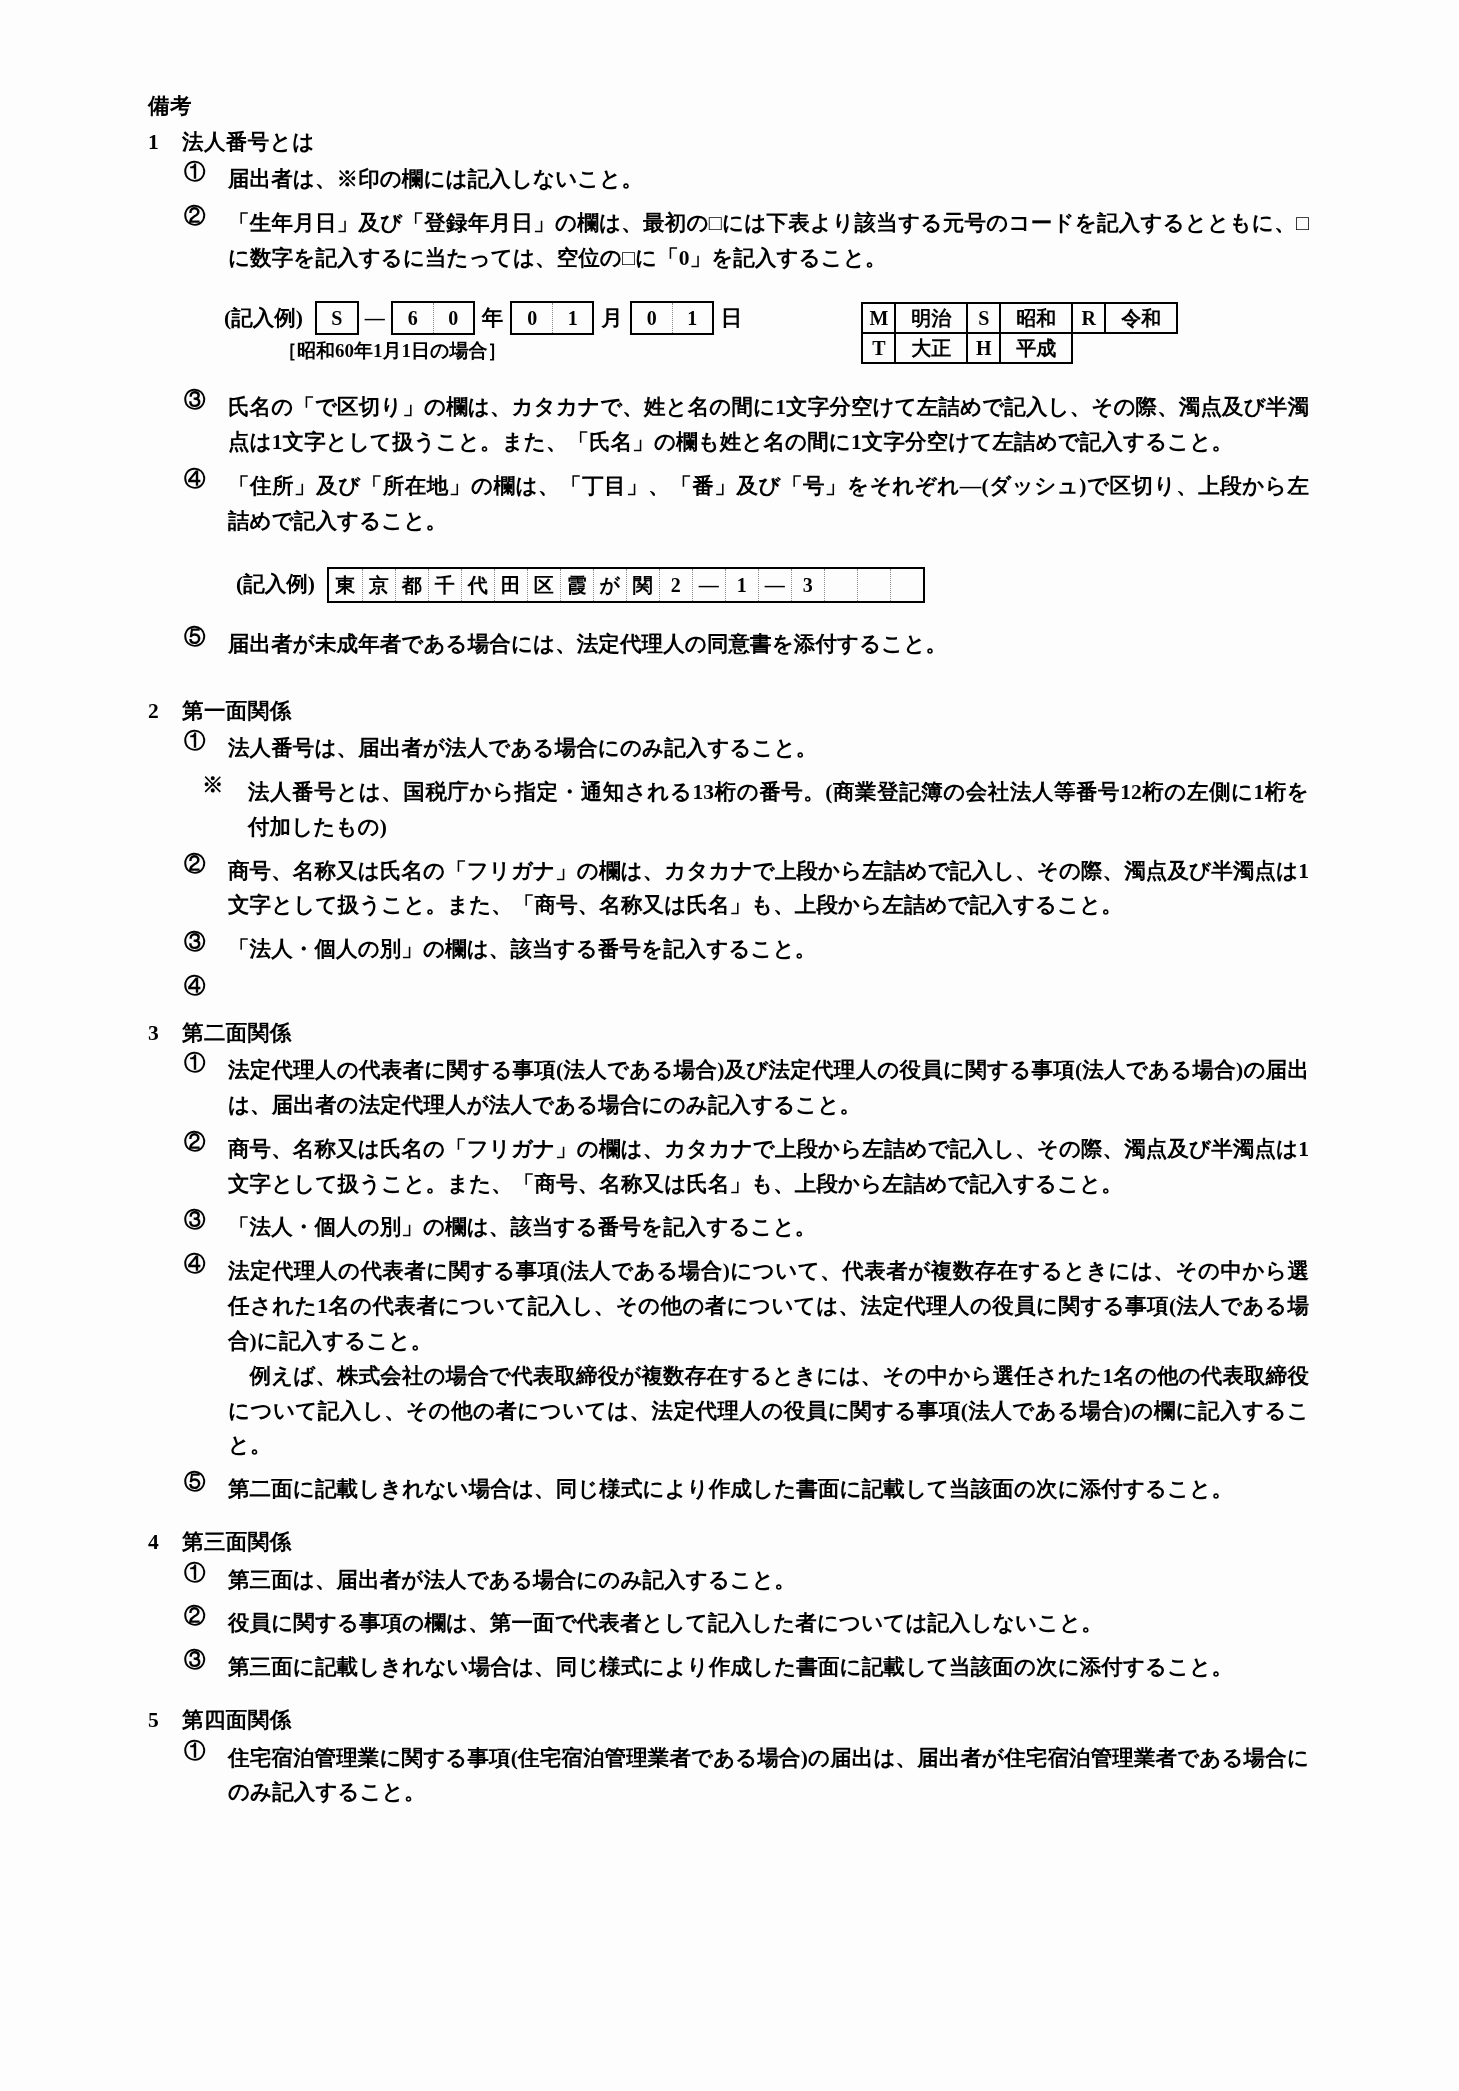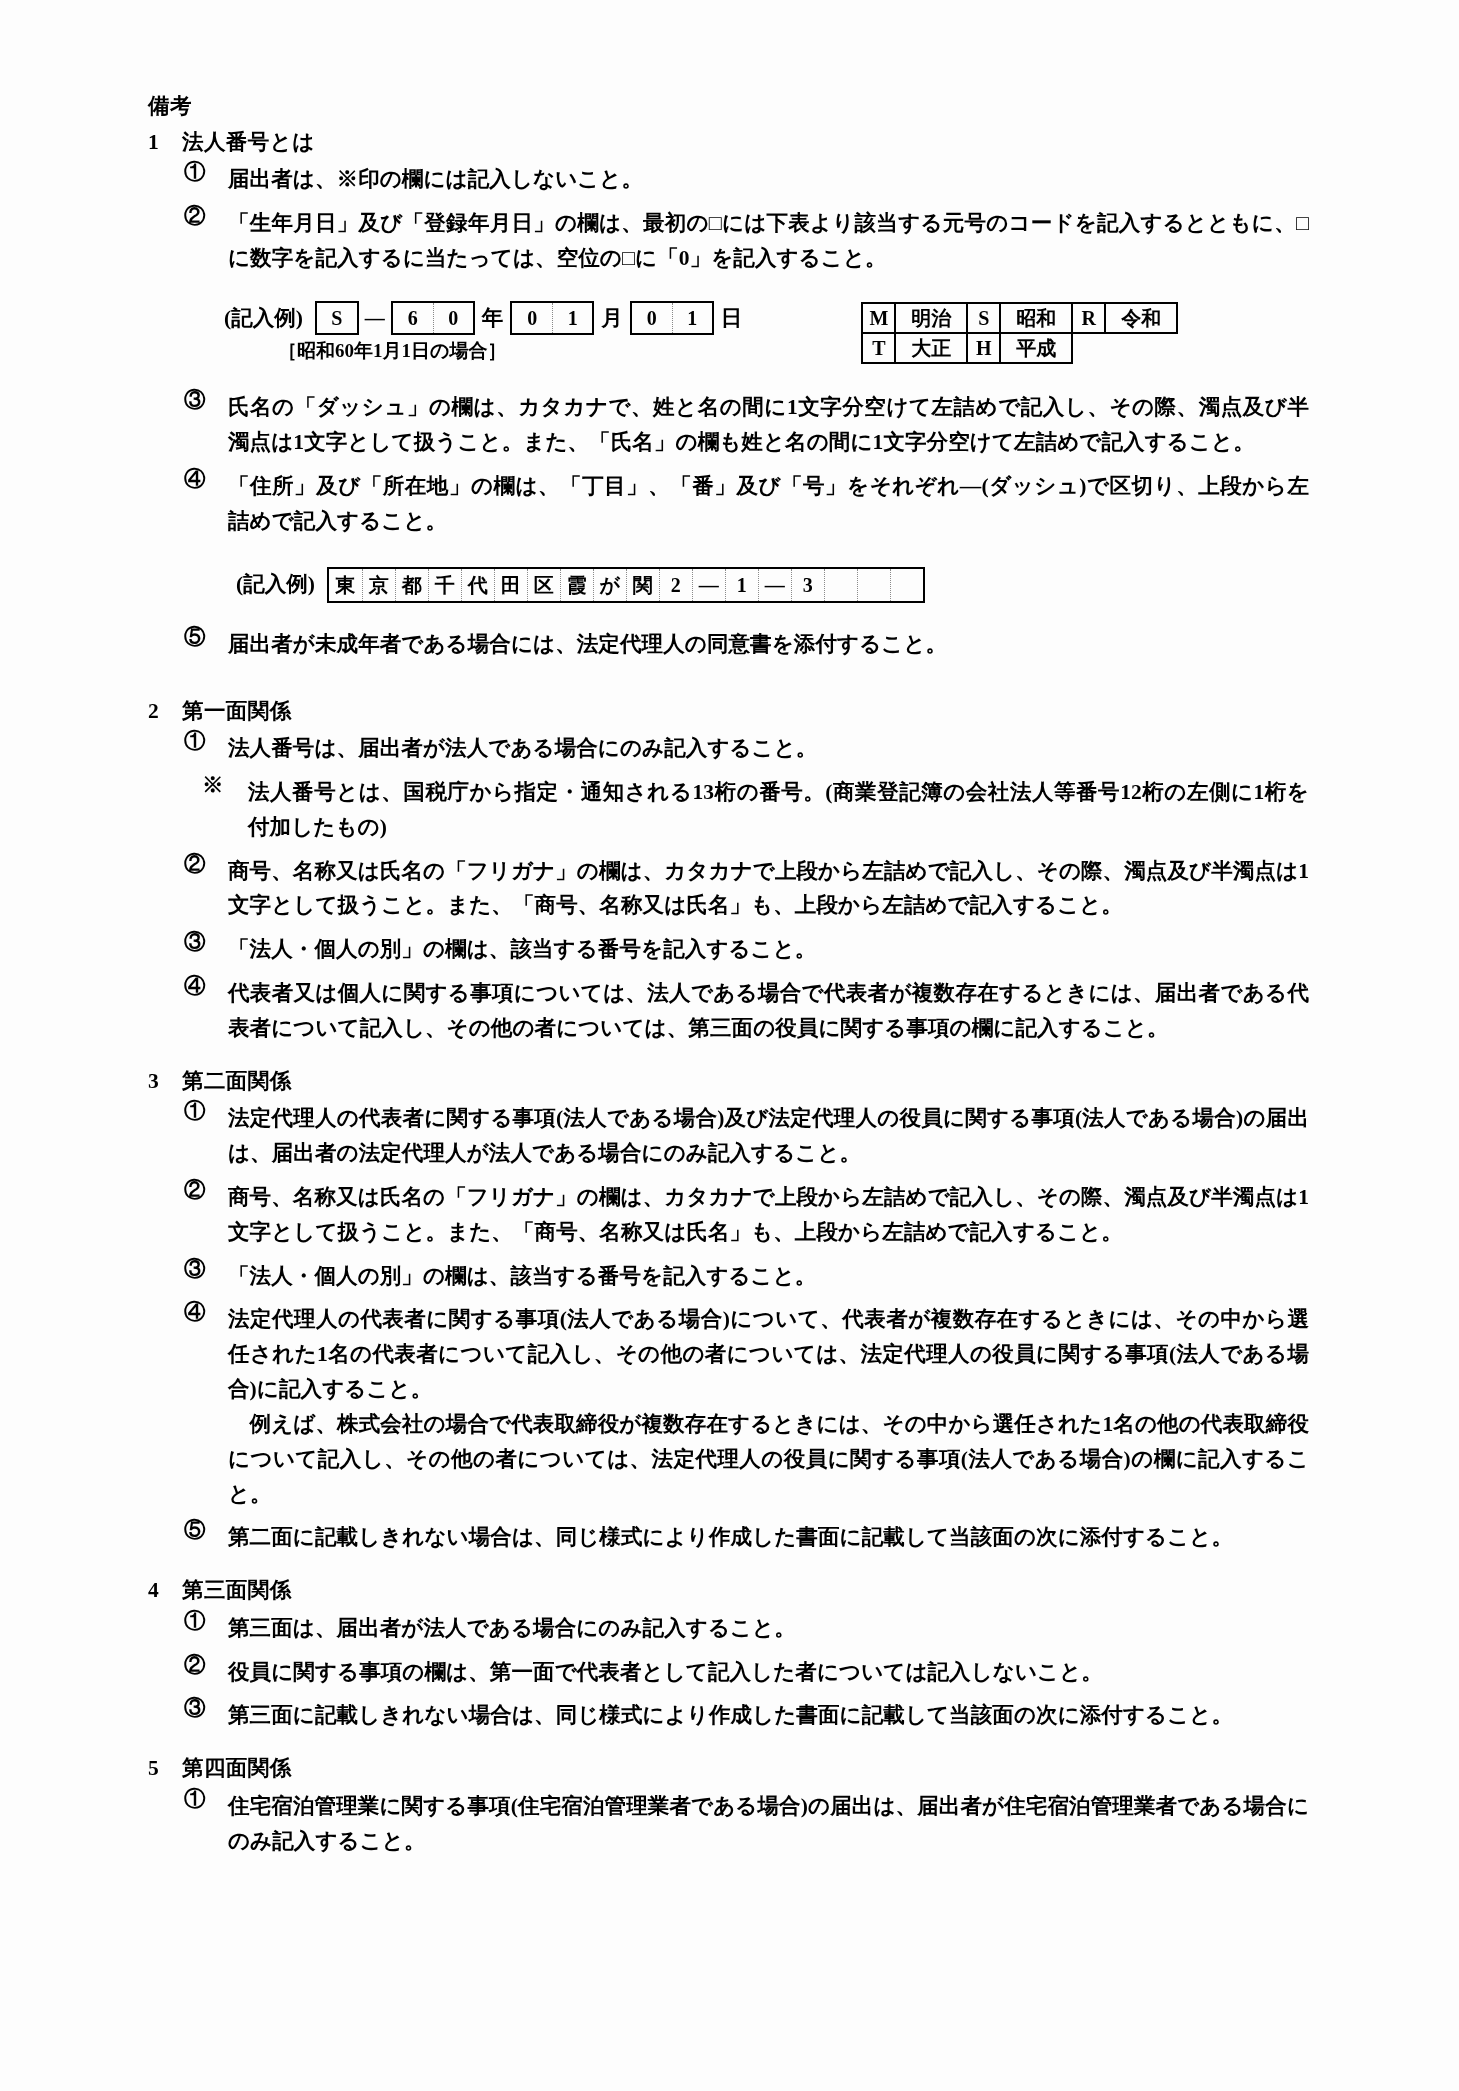--- a/index.html
+++ b/index.html
@@ -257,21 +257,21 @@
                 <td class="name blank"></td>
               </tr>
             </tbody>
           </table>
         </div>
       </div>
 
       <div class="item">
         <span class="item-mark">③</span>
         <div class="item-body">
-          <p>氏名の「ダッシュ」の欄は、カタカナで、姓と名の間に1文字分空けて左詰めで記入し、その際、濁点及び半濁点は1文字として扱うこと。また、「氏名」の欄も姓と名の間に1文字分空けて左詰めで記入すること。</p>
+          <p>氏名の「で区切り」の欄は、カタカナで、姓と名の間に1文字分空けて左詰めで記入し、その際、濁点及び半濁点は1文字として扱うこと。また、「氏名」の欄も姓と名の間に1文字分空けて左詰めで記入すること。</p>
         </div>
       </div>
 
       <div class="item">
         <span class="item-mark">④</span>
         <div class="item-body">
           <p>「住所」及び「所在地」の欄は、「丁目」、「番」及び「号」をそれぞれ―(ダッシュ)で区切り、上段から左詰めで記入すること。</p>
         </div>
       </div>
 
@@ -339,21 +339,20 @@
       <div class="item">
         <span class="item-mark">③</span>
         <div class="item-body">
           <p>「法人・個人の別」の欄は、該当する番号を記入すること。</p>
         </div>
       </div>
 
       <div class="item">
         <span class="item-mark">④</span>
         <div class="item-body">
-          <p>代表者又は個人に関する事項については、法人である場合で代表者が複数存在するときには、届出者である代表者について記入し、その他の者については、第三面の役員に関する事項の欄に記入すること。</p>
         </div>
       </div>
     </div>
 
     <div class="gap-sm"></div>
 
     <div class="section">
       <div class="section-head">
         <span class="section-num">3</span>
         <span class="section-title">第二面関係</span>

